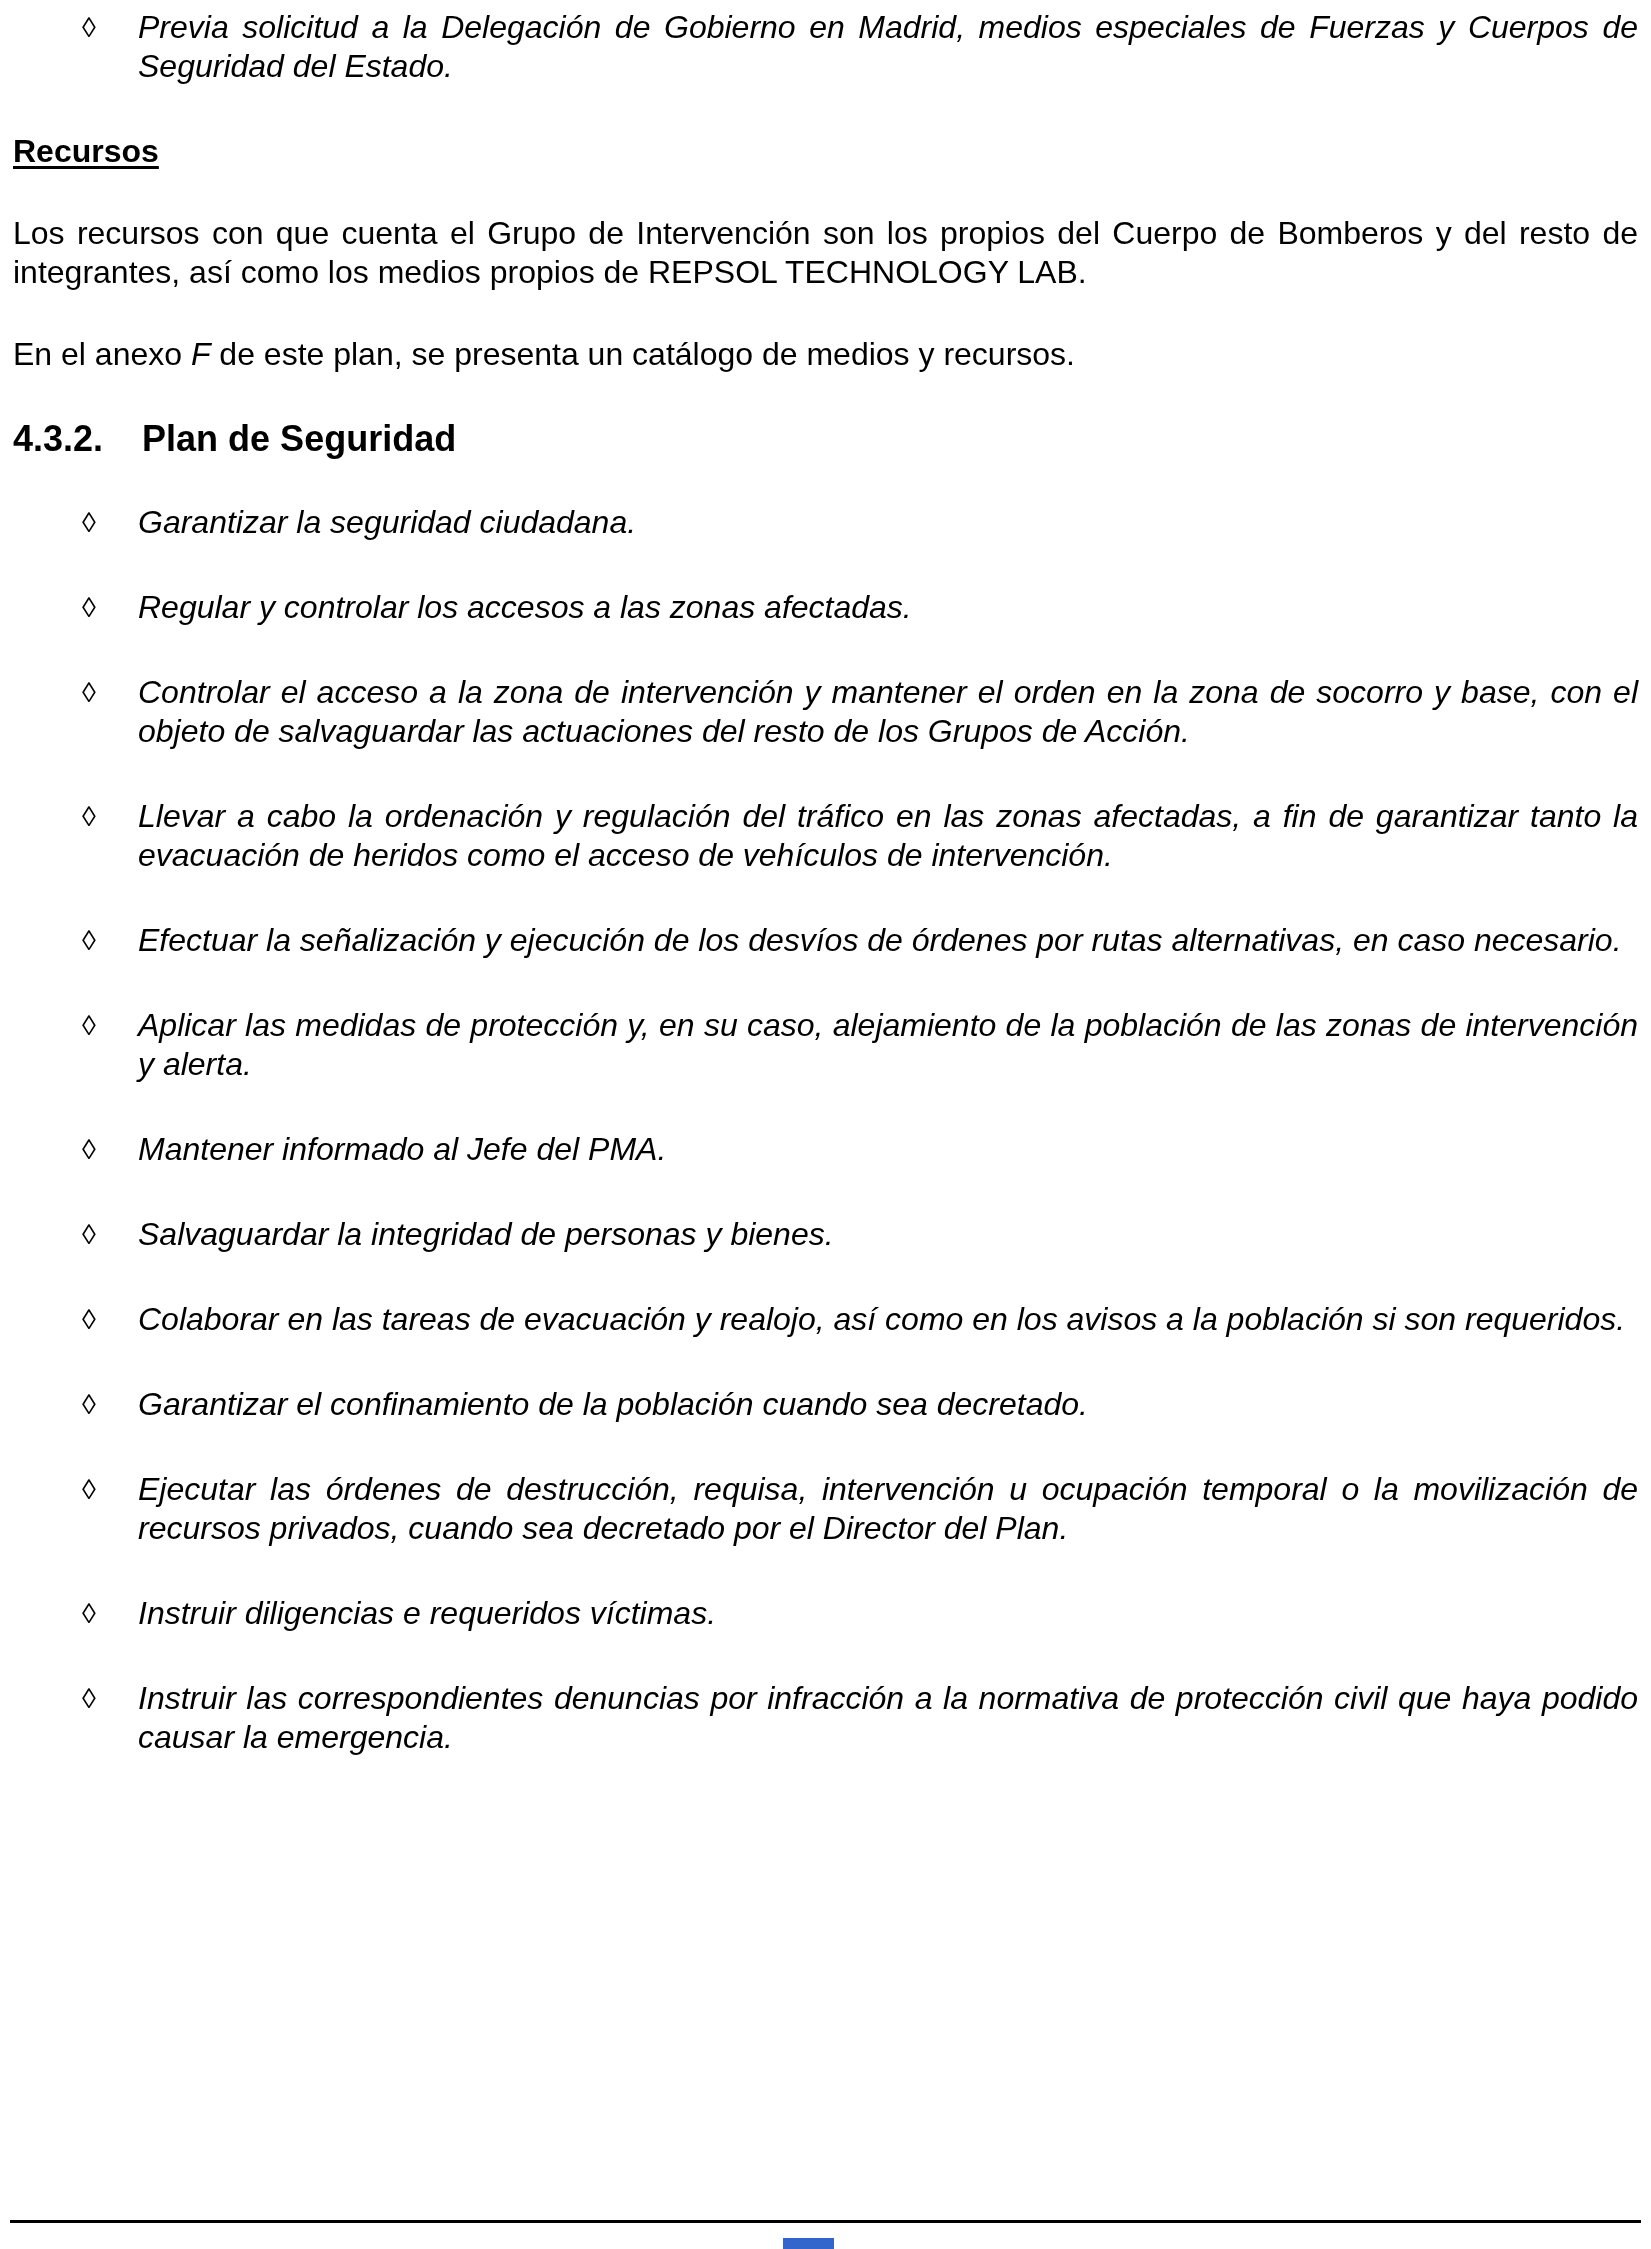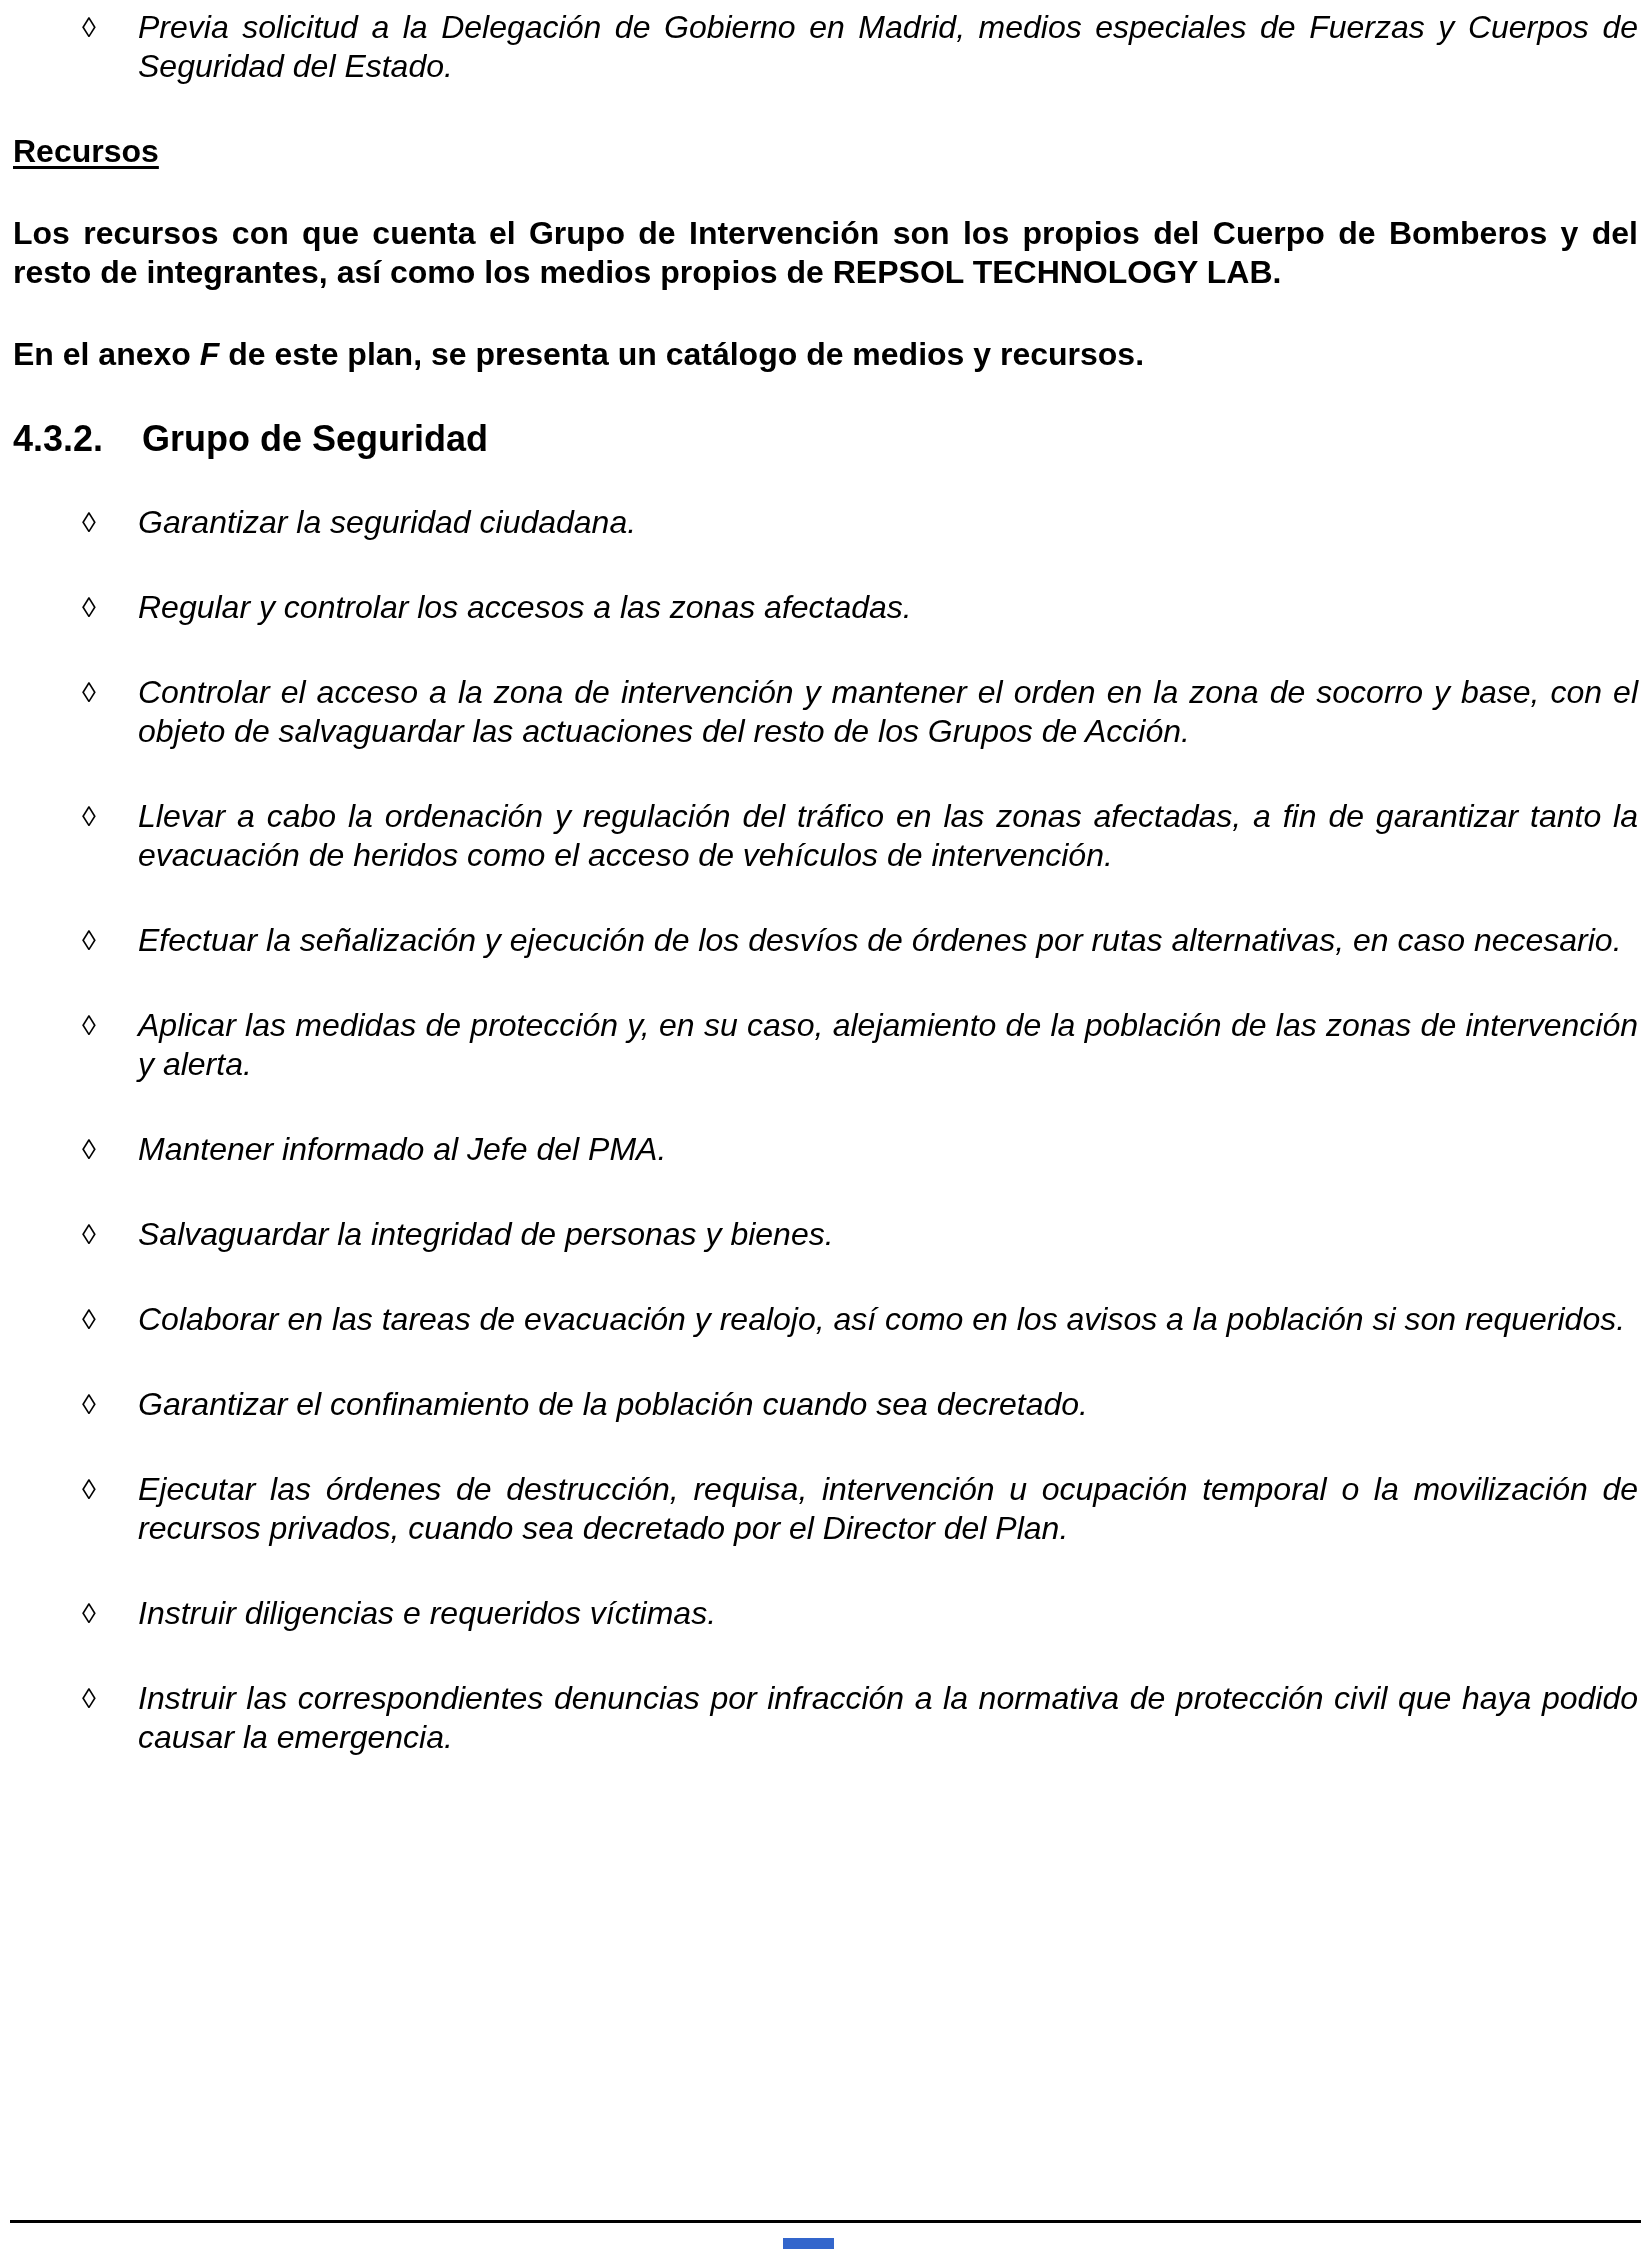--- a/index.html
+++ b/index.html
@@ -14,21 +14,20 @@
     overflow: hidden;
   }
   .page {
     padding: 8.2px 13px 0 13px;
     font-size: 32px;
     line-height: 39px;
   }
   .para {
     margin: 0 0 43px 0;
     text-align: justify;
-    font-weight: bold;
   }
   .underlined-heading {
     margin: 0 0 43px 0;
     font-size: 32px;
     font-weight: 700;
     text-decoration: underline;
     text-underline-offset: 4.1px;
   }
   .section-heading {
     margin: 20px 0 43px 0;
@@ -79,21 +78,21 @@
     <span class="bullet-marker">◊</span>
     <span class="bullet-text">Previa solicitud a la Delegación de Gobierno en Madrid, medios especiales de Fuerzas y Cuerpos de Seguridad del Estado.</span>
   </div>
 
   <h3 class="underlined-heading">Recursos</h3>
 
   <p class="para">Los recursos con que cuenta el Grupo de Intervención son los propios del Cuerpo de Bomberos y del resto de integrantes, así como los medios propios de REPSOL TECHNOLOGY LAB.</p>
 
   <p class="para"><span>En el anexo </span><em>F</em><span> de este plan, se presenta un catálogo de medios y recursos.</span></p>
 
-  <h2 class="section-heading"><span class="sec-num">4.3.2.</span><span>Grupo de Seguridad</span></h2>
+  <h2 class="section-heading"><span class="sec-num">4.3.2.</span><span>Plan de Seguridad</span></h2>
 
 
 
   <div class="bullet-item">
     <span class="bullet-marker">◊</span>
     <span class="bullet-text">Garantizar la seguridad ciudadana.</span>
   </div>
   <div class="bullet-item">
     <span class="bullet-marker">◊</span>
     <span class="bullet-text">Regular y controlar los accesos a las zonas afectadas.</span>

